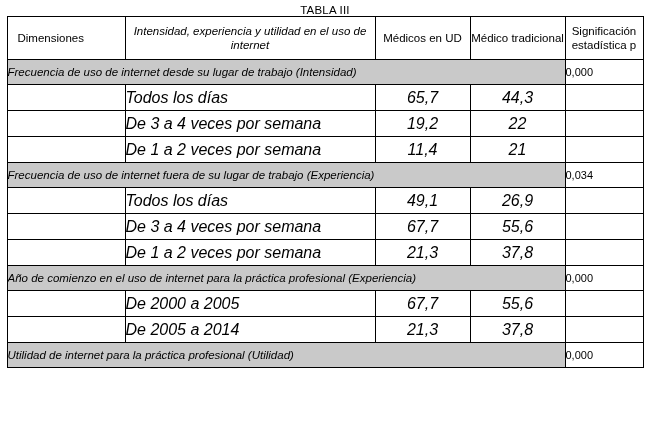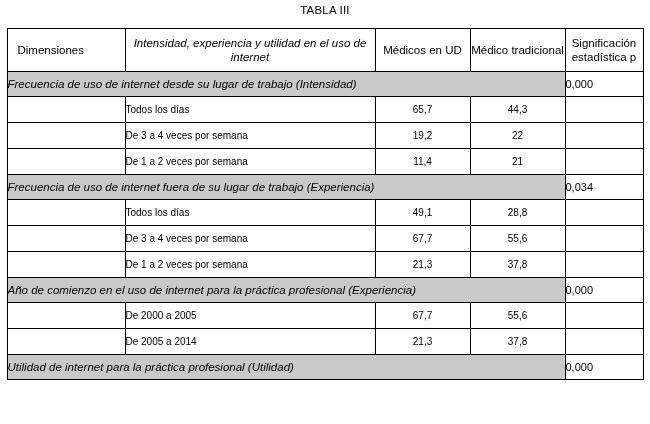--- a/index.html
+++ b/index.html
@@ -17,21 +17,21 @@
   .page {
     width: 650px;
     height: 424px;
     box-sizing: border-box;
     padding: 4px 6px 0 6px;
   }
   .table-number {
     text-align: center;
     font-size: 11.5px;
     letter-spacing: 0.2px;
-    margin-bottom: 12px;
+    margin-bottom: 0;
   }
   .table-title {
     text-align: center;
     font-size: 11.5px;
     line-height: 14px;
     margin: 0 14px 6px 14px;
   }
   table.data {
     border-collapse: collapse;
     width: 636px;
@@ -75,21 +75,22 @@
     padding-left: 8px;
     text-align: left;
   }
   .section-sig {
     background: #ffffff !important;
     text-align: left;
     font-size: 11px;
   }
   .data-row td {
     height: 25px;
-    font-size: 10px;
+    font-size: 16px;
+    font-style: italic;
   }
   .cell-blank {
     background: #ffffff;
   }
   .cell-label {
     text-align: left;
     padding-left: 24px;
   }
   .cell-num {
     text-align: center;
@@ -149,21 +150,21 @@
           <td class="cell-sig-empty"></td>
         </tr>
         <tr class="section-row">
           <td class="section-label" colspan="4">Frecuencia de uso de internet fuera de su lugar de trabajo (Experiencia)</td>
           <td class="section-sig">0,034</td>
         </tr>
         <tr class="data-row">
           <td class="cell-blank"></td>
           <td class="cell-label">Todos los días</td>
           <td class="cell-num">49,1</td>
-          <td class="cell-num">28,8</td>
+          <td class="cell-num">26,9</td>
           <td class="cell-sig-empty"></td>
         </tr>
         <tr class="data-row">
           <td class="cell-blank"></td>
           <td class="cell-label">De 3 a 4 veces por semana</td>
           <td class="cell-num">67,7</td>
           <td class="cell-num">55,6</td>
           <td class="cell-sig-empty"></td>
         </tr>
         <tr class="data-row">

